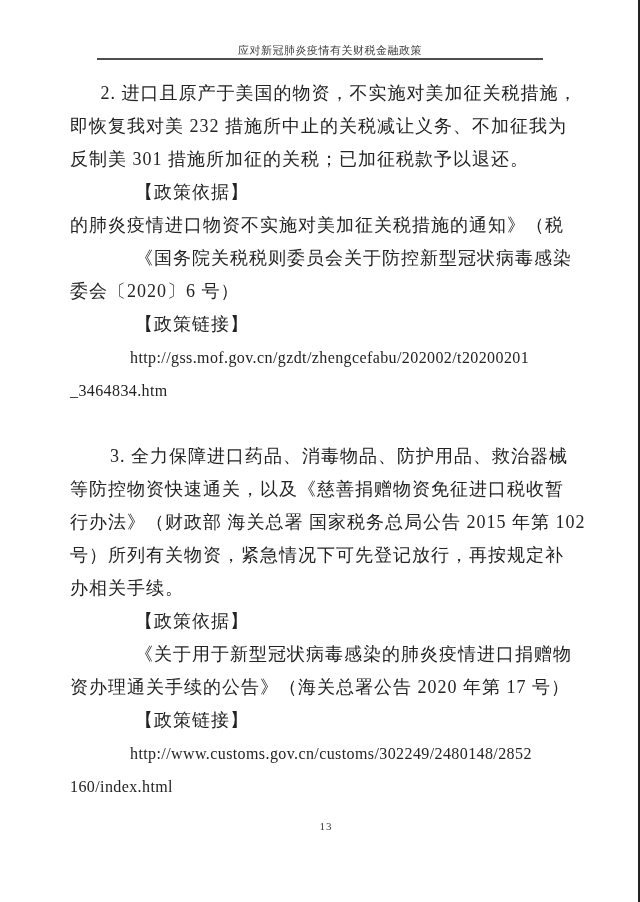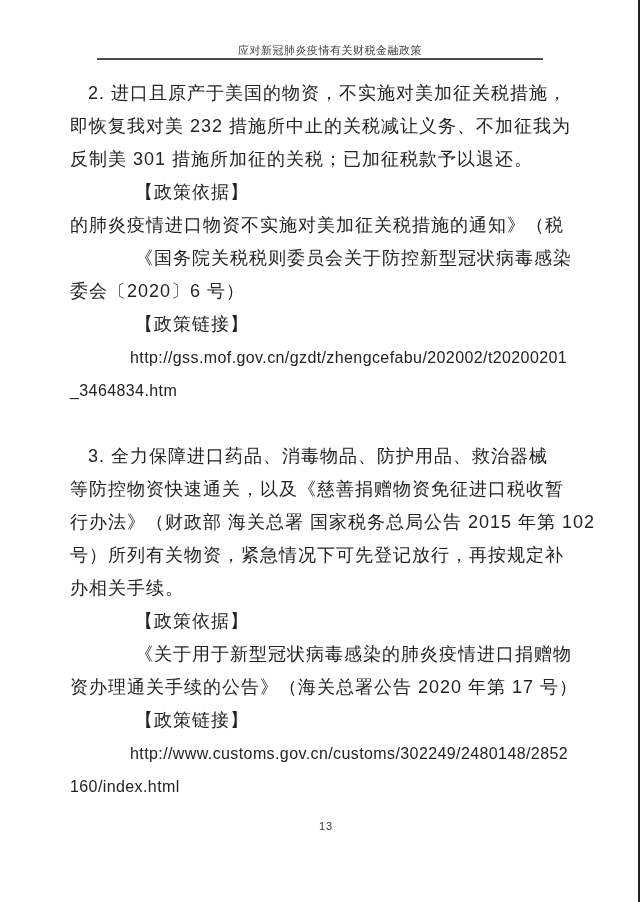--- a/index.html
+++ b/index.html
@@ -6,21 +6,21 @@
     margin: 0;
     padding: 0;
     background: #ffffff;
   }
   .page {
     position: relative;
     width: 640px;
     height: 902px;
     background: #ffffff;
     overflow: hidden;
-    font-family: Liberation Sans, sans-serif;
+    font-family: Liberation Serif, serif;
   }
   
   .right-edge {
     position: absolute;
     top: 0;
     right: 0;
     width: 2px;
     height: 902px;
     background: #222222;
   }
@@ -56,21 +56,21 @@
     font-size: 18px;
     letter-spacing: 1px;
     color: #232323;
     white-space: nowrap;
   }
   .line.latin {
     font-size: 16px;
     letter-spacing: 0.4px;
   }
   .indent-none    { padding-left: 0; }
-  .indent-num     { padding-left: 18px; }
+  .indent-num     { padding-left: 18px; text-align: center; }
   .indent-bracket { padding-left: 65px; }
   .indent-book    { padding-left: 65px; }
   .indent-url     { padding-left: 60px; }
   
   .footer {
     position: absolute;
     top: 820px;
     left: 16px;
     width: 620px;
     text-align: center;

